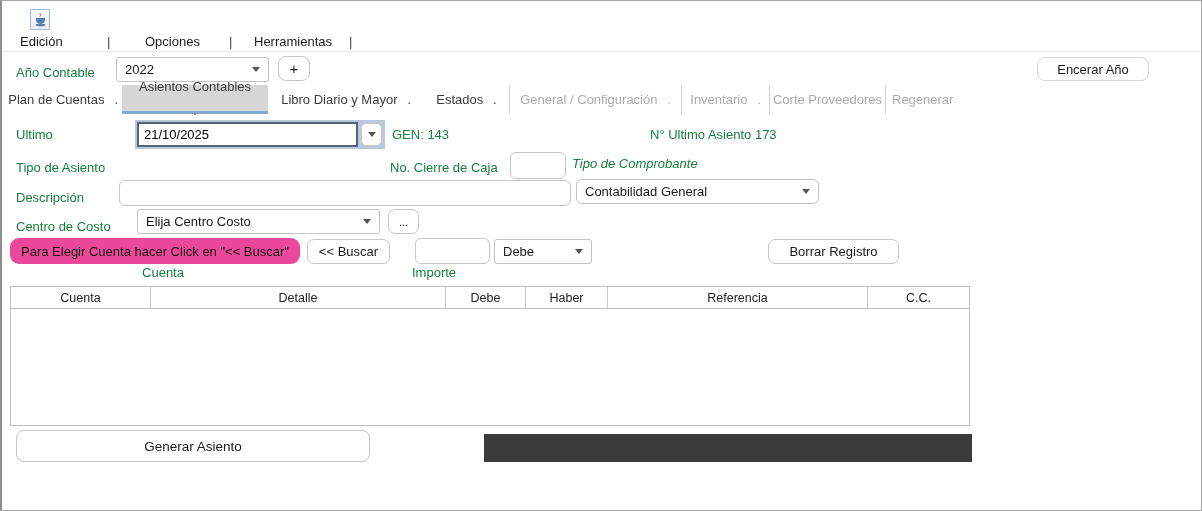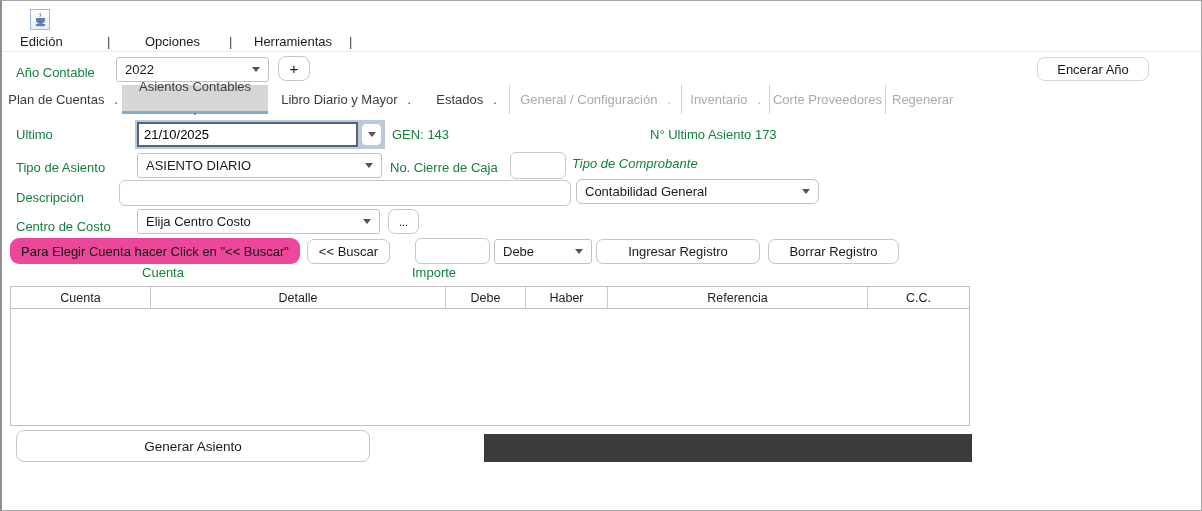--- a/index.html
+++ b/index.html
@@ -150,24 +150,20 @@
   <div class="abs datewrap">
     <input class="dateinput" value="21/10/2025" style="">
     <div class="rbtn datebtn">
         <span class="chev" style="margin:0;"></span>
       </div>
   </div>
   <span class="abs lbl" style="left:390px; top:126px;">GEN: 143</span>
   <span class="abs lbl" style="left:648px; top:126px;">N° Ultimo Asiento 173</span>
 
   <span class="abs lbl" style="left:14px; top:159px;">Tipo de Asiento</span>
-  <div class="abs combo" style="left:135px; top:152px; width:245px;">
-    <span class="val">ASIENTO DIARIO</span>
-    <span class="chev"></span>
-  </div>
   <span class="abs lbl" style="left:388px; top:159px;">No. Cierre de Caja</span>
   <input class="abs field" style="left: 508px; top: 151px; width: 56px; height: 27px;" value="">
   <span class="abs lbl" style="left:570px; top:155px;font-style:italic;">Tipo de Comprobante</span>
 
   <span class="abs lbl" style="left:14px; top:189px;">Descripción</span>
   <input class="abs field" style="left: 117px; top: 179px; width: 452px; height: 26px;" value="">
   <div class="abs combo" style="left:574px; top:178px; width:243px;border-radius:6px;">
     <span class="val">Contabilidad General</span>
     <span class="chev"></span>
   </div>
@@ -181,21 +177,20 @@
 
   <div class="abs hintpanel">
     <span>Para Elegir Cuenta hacer Click en  "&lt;&lt; Buscar"</span>
   </div>
   <div class="abs rbtn" style="left:305px; top:238px; width:83px; height:25px; border-radius:7px;">&lt;&lt; Buscar</div>
   <input class="abs field" style="left: 413px; top: 237px; width: 75px; height: 26px;" value="">
   <div class="abs combo" style="left:492px; top:238px; width:98px;">
     <span class="val">Debe</span>
     <span class="chev"></span>
   </div>
-  <div class="abs rbtn" style="left:594px; top:238px; width:164px; height:25px; border-radius:7px;">Ingresar Registro</div>
   <div class="abs rbtn" style="left:766px; top:238px; width:131px; height:25px; border-radius:7px;">Borrar Registro</div>
   <span class="abs lbl" style="left:130px; top:264px; width:62px; text-align:center;">Cuenta</span>
   <span class="abs lbl" style="left:410px; top:264px;">Importe</span>
 
   <div class="abs grid">
     <div class="grid-head">
       <div class="gh" style="width:140px;">Cuenta</div>
       <div class="gh" style="width:295px;">Detalle</div>
       <div class="gh" style="width:80px;">Debe</div>
       <div class="gh" style="width:82px;">Haber</div>

